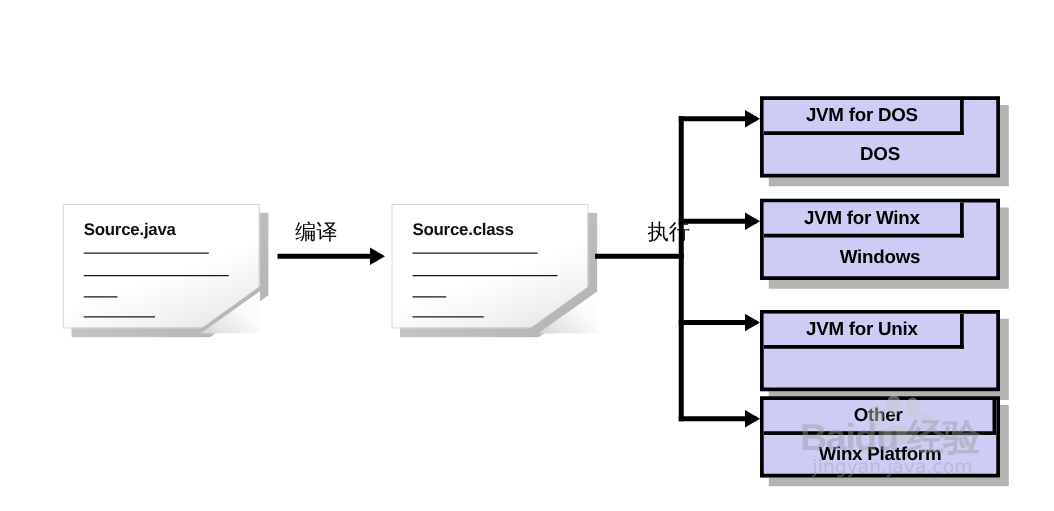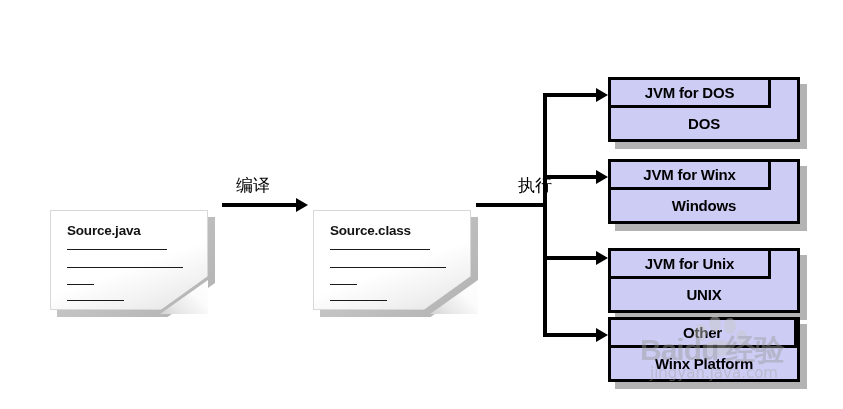--- a/index.html
+++ b/index.html
@@ -19,21 +19,20 @@
     width: 843px;
     height: 409px;
     background: #ffffff;
   }
 
   
   .doc {
     position: absolute;
     width: 158px;
     height: 104px;
-    margin-top: 47px;
   }
   .doc .paper-shadow {
     position: absolute;
     left: 7px;
     top: 7px;
     width: 158px;
     height: 100px;
     background: linear-gradient(135deg, #cfcfcf 0%, #bdbdbd 60%, #b2b2b2 100%);
     clip-path: polygon(0 0, 100% 0, 100% 66%, 70% 100%, 0 100%);
   }
@@ -297,23 +296,20 @@
       <span class="pplatform-label">DOS</span>
     </div>
   </div>
 
   <div class="pbox" style="left:608px; top:248px;">
     <div class="pshadow"></div>
     <div class="pouter"></div>
     <div class="pinner">
       <span class="pinner-label">JVM for Unix</span>
     </div>
-    <div class="pplatform">
-      <span class="pplatform-label">UNIX</span>
-    </div>
   </div>
 
   <div class="pbox wide-inner" style="left:608px; top:317px;padding-left:44px;">
     <div class="pshadow"></div>
     <div class="pouter"></div>
     <div class="pinner">
       <span class="pinner-label">Other</span>
     </div>
     <div class="pplatform">
       <span class="pplatform-label">Winx Platform</span>

